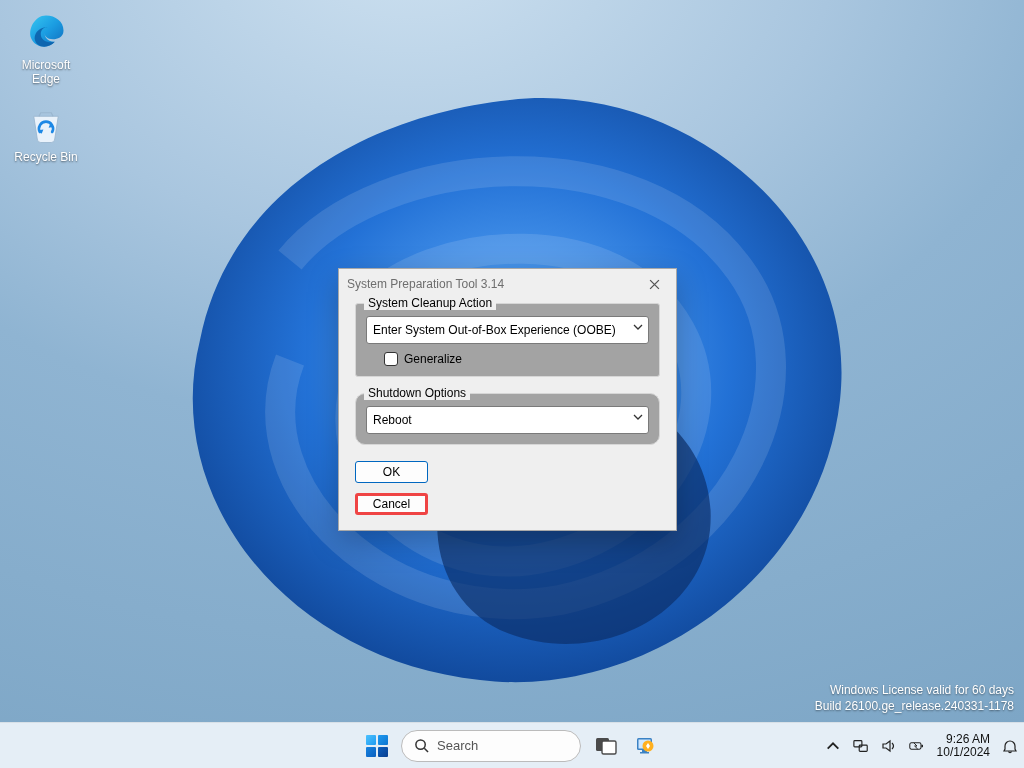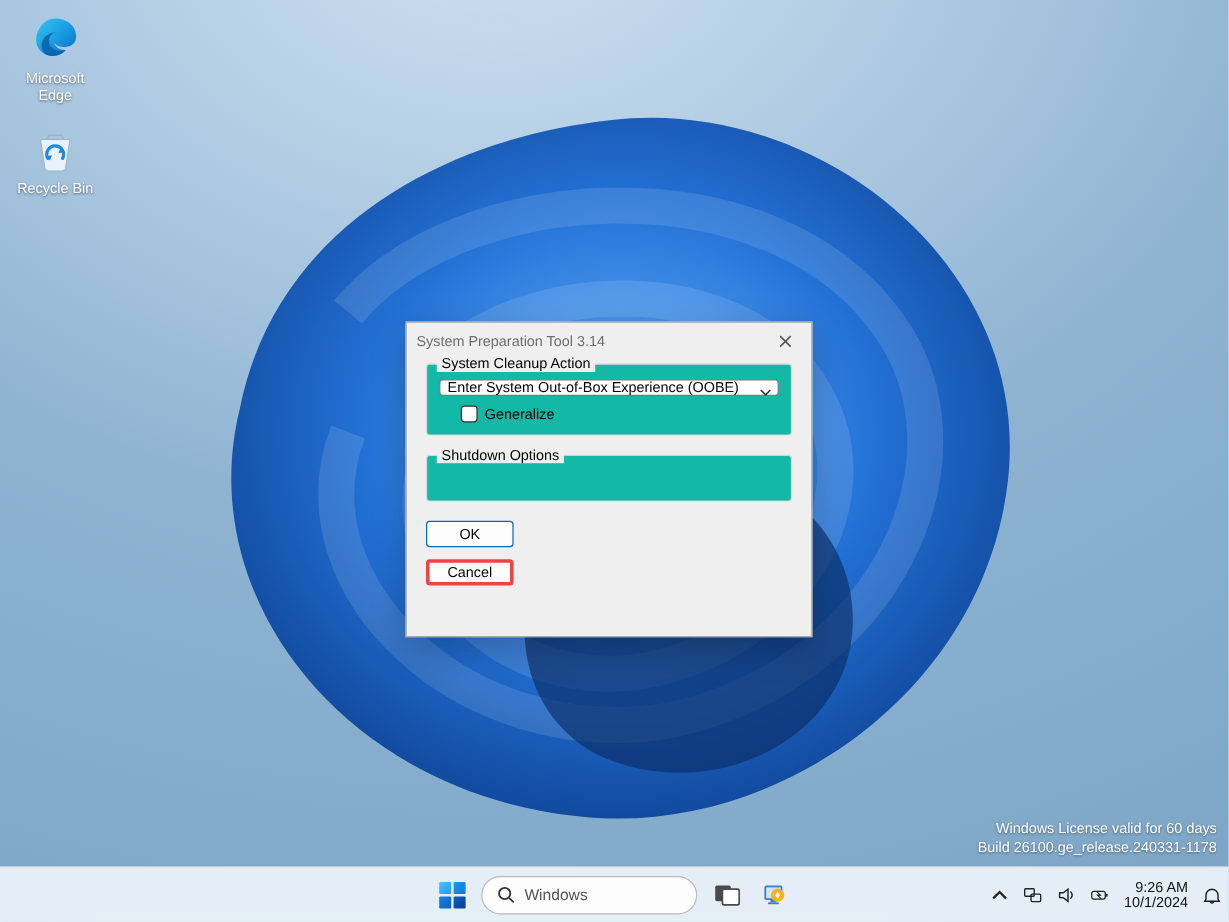--- a/index.html
+++ b/index.html
@@ -29,23 +29,23 @@
     background:#efefef; border:1px solid #a8a8a8; box-shadow:0 10px 28px rgba(0,0,0,.25);
     z-index:5;
     margin-top:20px;
   }
   .titlebar { height:30px; display:flex; align-items:center; padding:0 8px; justify-content:space-between; }
   .titlebar .title { font-size:12px; color:#6e6e6e; }
   .closebtn { width:28px; height:22px; display:flex; align-items:center; justify-content:center; cursor:pointer; color:#555;}
   .closebtn svg{width:11px;height:11px;}
   .dialog-body { padding:4px 16px 12px 16px; font-size:12px; color:#000; }
   .desc { line-height:15px; margin-bottom:14px; }
-  .group { border:1px solid #d6d6d6; border-radius:3px; padding:12px 10px 10px 10px; position:relative; margin-bottom:16px; background:#14b8a6;}
+  .group { border:1px solid #d6d6d6; border-radius:3px; padding:12px 10px 10px 10px; position:relative; margin-bottom:16px; background:#a3a3a3;}
   .group .legend { position:absolute; top:-8px; left:8px; background:#efefef; padding:0 4px; font-size:12px; }
-  .combo { position:relative; width:100%; height:14px; background:#fff; border:1px solid #7a7a7a; border-radius:3px; display:flex; align-items:center; padding:0 22px 0 6px; cursor:pointer; font-size:12px;}
+  .combo { position:relative; width:100%; height:28px; background:#fff; border:1px solid #7a7a7a; border-radius:3px; display:flex; align-items:center; padding:0 22px 0 6px; cursor:pointer; font-size:12px;}
   .combo .chev { position:absolute; right:5px; top:4px; }
   .combo .chev svg{width:10px;height:10px;}
   .chk-row { display:flex; align-items:center; gap:6px; margin-top:8px; margin-left:18px; cursor:pointer;text-align:right; }
   .chkbox { width:14px; height:14px; border:1px solid #333; border-radius:3px; background:#fff; }
   .buttons { display:flex; justify-content:flex-end; gap:10px; margin-top:2px;flex-direction:column;}
   .btn { width:73px; height:22px; border:3px solid #ef4444; background:#fdfdfd; border-radius:3px; font-size:12px; cursor:pointer; display:flex; align-items:center; justify-content:center;}
   .btn.default { border:1.5px solid #0067c0; }
 
   
   .taskbar {
@@ -150,22 +150,30 @@
               <path d="M1 3 L5 7 L9 3" fill="none" stroke="#333" stroke-width="1.3"></path>
             </svg>
         </span>
       </div>
       <div class="chk-row">
         <div class="chkbox"></div>
         <span>Generalize</span>
       </div>
     </div>
 
-    <div class="group" style="padding-bottom:25px;">
+    <div class="group" style="padding-bottom:10px;border-radius:10px;">
       <span class="legend">Shutdown Options</span>
+      <div class="combo">
+        <span>Reboot</span>
+        <span class="chev">
+          <svg viewBox="0 0 10 10">
+              <path d="M1 3 L5 7 L9 3" fill="none" stroke="#333" stroke-width="1.3"></path>
+            </svg>
+        </span>
+      </div>
     </div>
 
     <div class="buttons">
       <div class="btn default">
           <span>OK</span>
         </div>
       <div class="btn">
           <span>Cancel</span>
         </div>
     </div>
@@ -178,21 +186,21 @@
       <div style="background:linear-gradient(135deg,#4cc2ff,#1f9af0)"></div>
       <div style="background:linear-gradient(135deg,#1f9af0,#0c75d1)"></div>
       <div style="background:linear-gradient(135deg,#1783e0,#0b5fbf)"></div>
       <div style="background:linear-gradient(135deg,#0b5fbf,#0a3e8f)"></div>
     </div>
     <div class="search">
       <svg viewBox="0 0 16 16">
           <circle cx="7" cy="7" r="5" fill="none" stroke="#333" stroke-width="1.6"></circle>
           <path d="M11 11 L15 15" stroke="#333" stroke-width="1.6"></path>
         </svg>
-      <span>Windows</span>
+      <span>Search</span>
     </div>
     <div class="tb-icon">
       <svg width="22" height="18" viewBox="0 0 22 18">
         <rect x="1" y="1" width="13" height="13" rx="1.5" fill="#4a4a4a"></rect>
         <rect x="7" y="4" width="14" height="13" rx="1.5" fill="#fff" stroke="#4a4a4a" stroke-width="1.4"></rect>
       </svg>
     </div>
     <div class="tb-icon">
       <svg width="24" height="24" viewBox="0 0 24 24">
         <rect x="3" y="4" width="15" height="12" rx="1.5" fill="#3b82c4"></rect>

